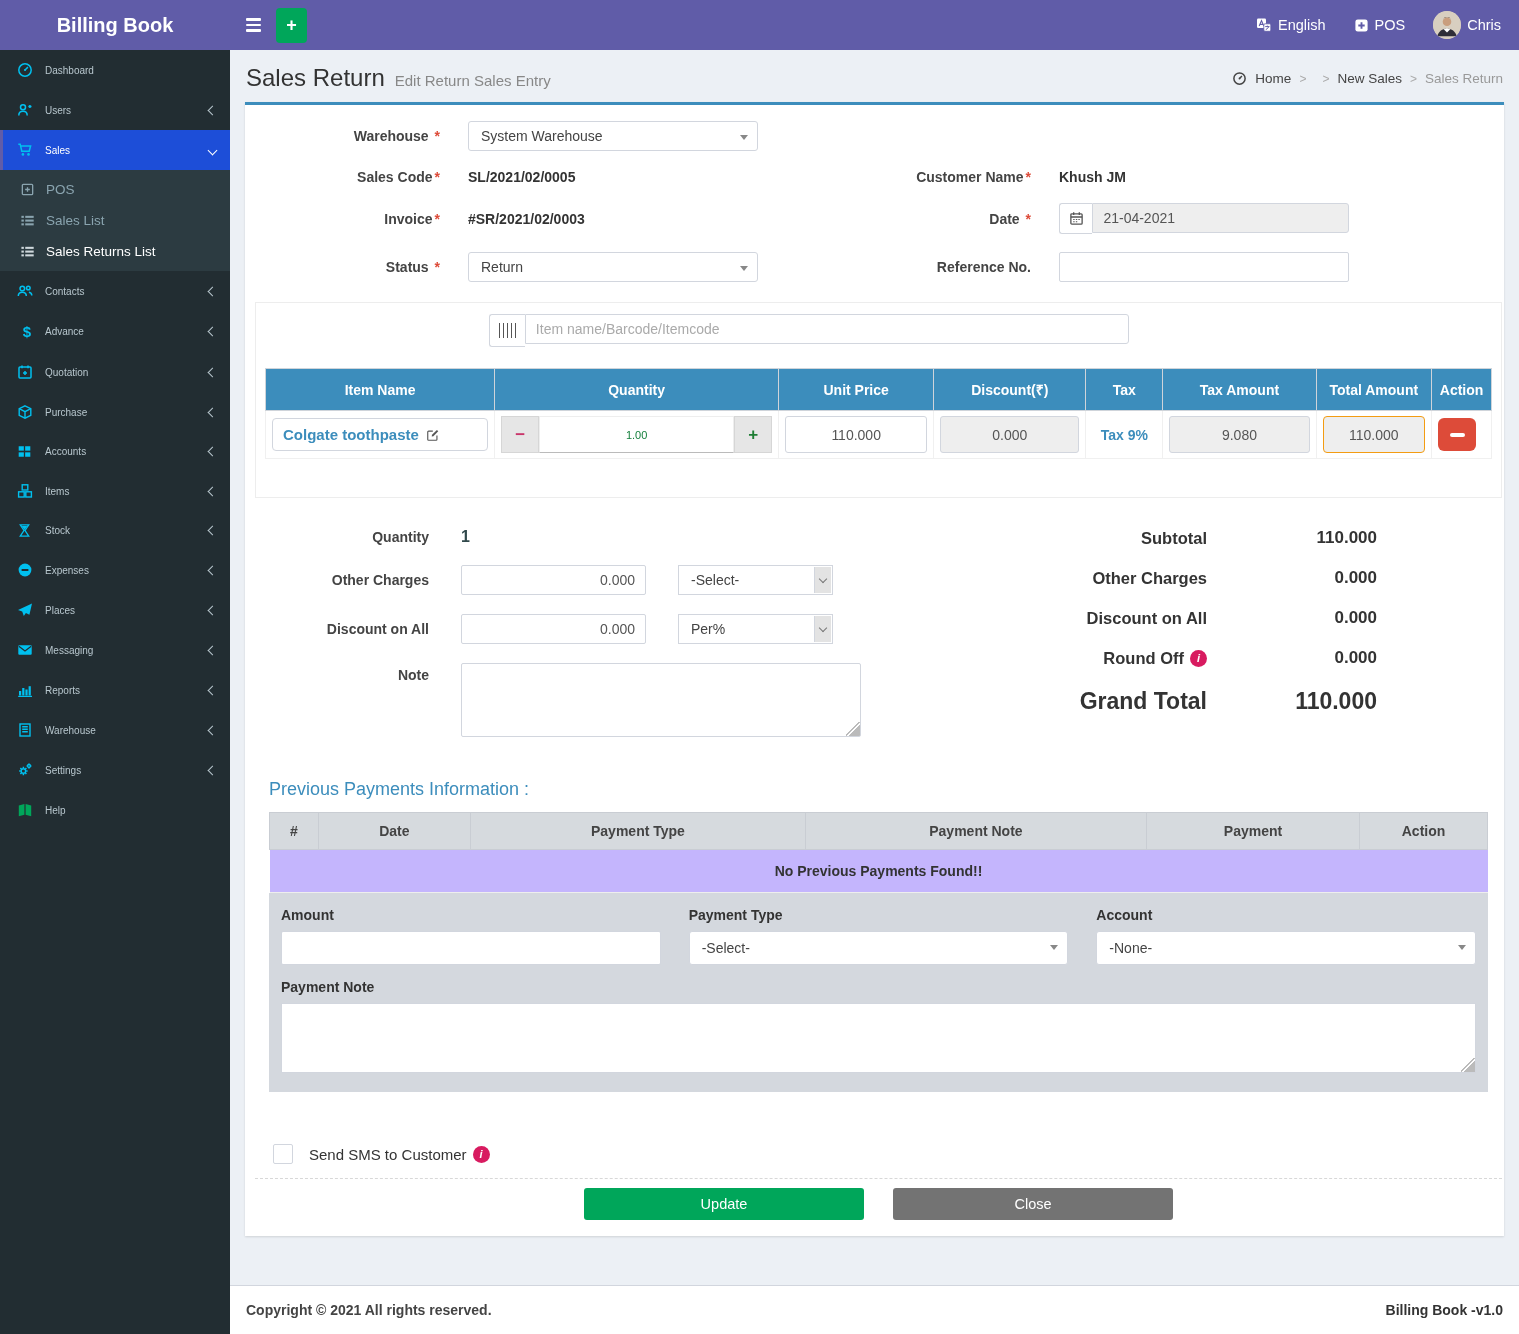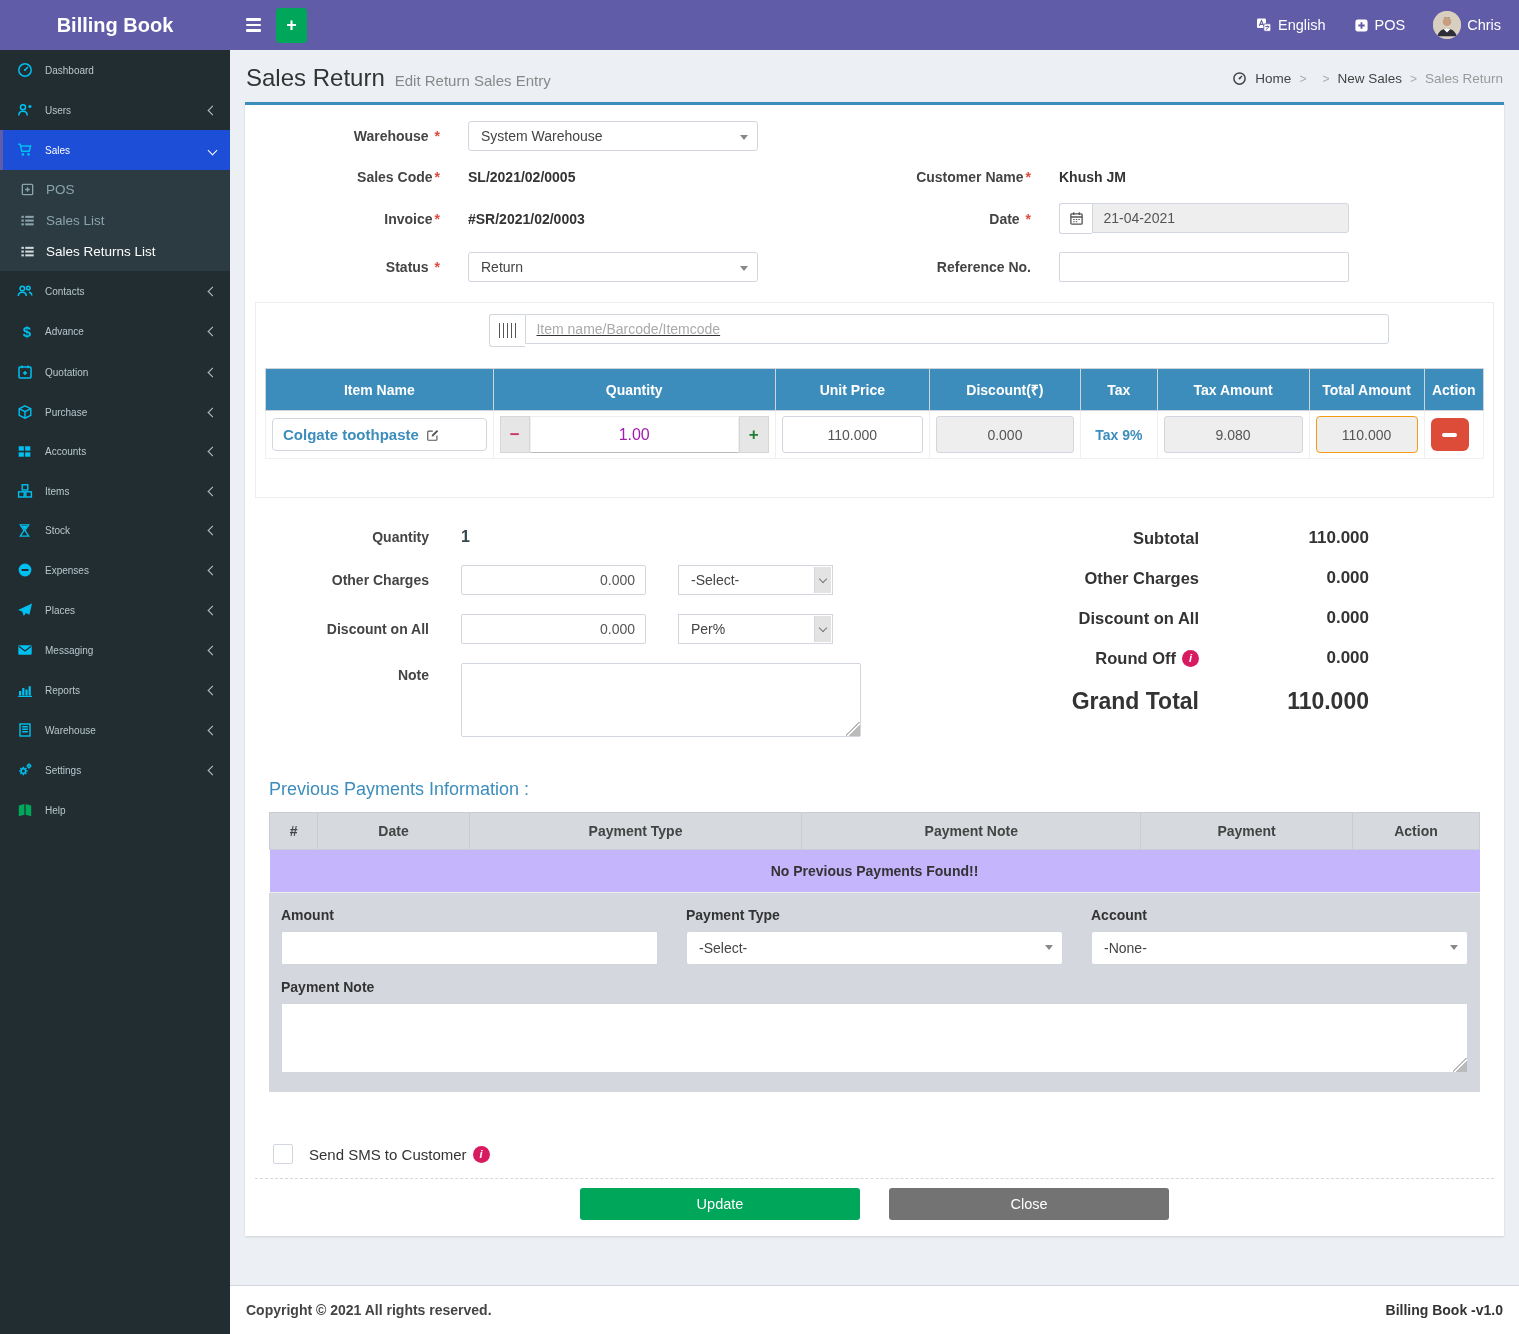--- a/index.html
+++ b/index.html
@@ -44,21 +44,21 @@
   
   .content-header { display:flex; align-items:baseline; padding:14px 16px 10px 16px; }
   .page-title { font-size:24px; font-weight:normal; color:#333; }
   .page-sub { font-size:15px; color:#888; margin-left:10px; }
   .breadcrumb { margin-left:auto; display:flex; align-items:center; gap:8px; font-size:13.5px; color:#444; }
   .breadcrumb .sep { color:#aaa; font-size:12px; }
   .breadcrumb .active-crumb { color:#999; }
 
   
   .box { background:#fff; margin:0 15px; border-top:3px solid #3c8dbc; box-shadow:0 1px 2px rgba(0,0,0,.12);
-         padding:10px 10px 16px 10px; }
+         padding:10px 2px 16px 10px; }
 
   
   .form-grid { display:grid; grid-template-columns:185px 290px 245px 290px; column-gap:28px; row-gap:18px;
                padding-top:6px; align-items:center; }
   .f-label { text-align:right; font-weight:bold; color:#444; }
   .req { color:#dd4b39; margin-left:2px; }
   .static-val { font-weight:bold; color:#333; }
   .sel2 { position:relative; height:30px; border:1px solid #d2d6de; border-radius:3px; background:#fff;
           display:flex; align-items:center; padding:0 24px 0 12px; color:#444; cursor:pointer; }
   .caret { position:absolute; right:9px; top:13px; width:0; height:0;
@@ -66,34 +66,34 @@
   .inp { height:30px; border:1px solid #d2d6de; border-radius:2px; padding:0 10px; font-size:14px;
          color:#555; width:100%; font-family:"Liberation Sans",sans-serif; }
   .input-group { display:flex; height:31px; }
   .ig-addon { width:38px; border:1px solid #d2d6de; border-right:none; background:#fff;
               display:flex; align-items:center; justify-content:center; border-radius:3px 0 0 3px; }
   .ig-addon + .inp { border-radius:0 3px 3px 0; }
   .inp:disabled, .inp.disabled { background:#eee; }
 
   
   .item-panel { border:1px solid #ededed; margin-top:20px; padding:11px 9px 38px 9px; }
-  .search-group { display:flex; width:900px; margin-left:224px; height:33px;text-decoration:underline; }
+  .search-group { display:flex; width:640px; margin-left:224px; height:33px; }
   .barcode { width:17px; height:15px;
      background:repeating-linear-gradient(90deg,#555 0 1.5px,transparent 1.5px 4px); }
   .search-inp::placeholder { color:#aaa; }
   .items-table { width:100%; border-collapse:collapse; table-layout:fixed; margin-top:21px; }
   .items-table th { background:#3c8dbc; color:#fff; font-size:14px; padding:11px 6px; border:1px solid #cfd4da; }
   .items-table td { padding:5px 6px; border:1px solid #f0f0f0; border-top:none; vertical-align:middle; }
   .name-box { border:1px solid #d2d6de; border-radius:4px; padding:7px 10px; display:flex; align-items:center; gap:7px; }
   .item-link { color:#3c8dbc; font-weight:bold; font-size:15px; cursor:pointer; }
   .stepper { display:flex; height:37px; }
   .step-btn { width:38px; background:#e6e6e6; border:1px solid #d6d6d6; font-size:17px; font-weight:bold; cursor:pointer; }
   .step-btn.minus { color:#c9356a; }
   .step-btn.plus { color:#1e7e34; }
-  .stepper input { flex:1; border:1px solid #eee; border-bottom:1px solid #bbb; text-align:center; color:#a21caf; font-size:16px; }
+  .stepper input { flex:1; border:1px solid #eee; border-bottom:1px solid #bbb; text-align:center; color:#15803d; font-size:11px; }
   .cell-inp { width:100%; height:37px; border:1px solid #d2d6de; border-radius:3px; text-align:center; color:#555; font-size:14px; }
   .cell-inp.dis { background:#eee; }
   .cell-inp.total { border:1px solid #f39c12; background:#eee; border-radius:4px; }
   .tax-link { color:#3c8dbc; font-weight:bold; cursor:pointer; }
   .act-btn { width:38px; height:33px; background:#dd4b39; border:none; border-radius:6px; cursor:pointer;
              display:flex; align-items:center; justify-content:center; }
   .act-btn i { width:15px; height:4px; background:#fff; border-radius:2px; display:block; }
 
   
   .mid { display:flex; margin-top:30px; }

